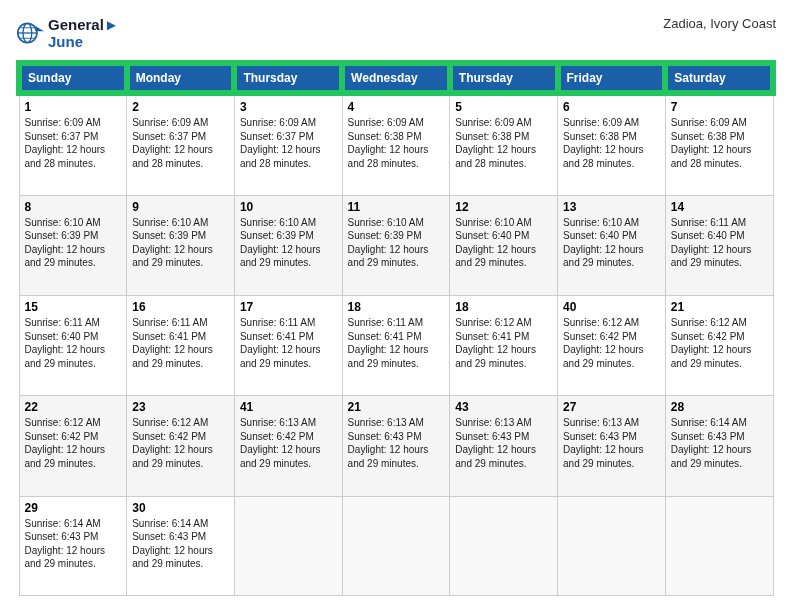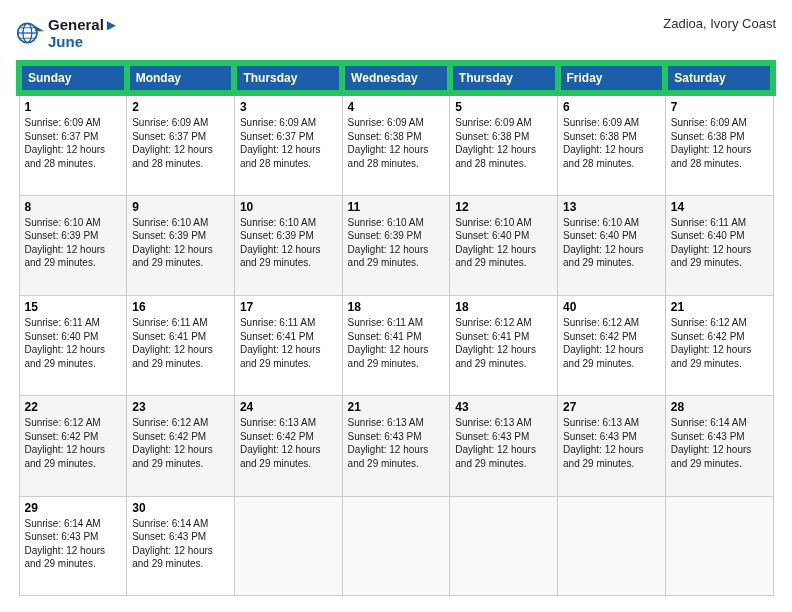--- a/index.html
+++ b/index.html
@@ -225,21 +225,21 @@
         <tr>
           <td>
         <span class="day-num">22</span>
         <span class="day-info">Sunrise: 6:12 AM<br>Sunset: 6:42 PM<br>Daylight: 12 hours and 29 minutes.</span>
       </td>
           <td>
         <span class="day-num">23</span>
         <span class="day-info">Sunrise: 6:12 AM<br>Sunset: 6:42 PM<br>Daylight: 12 hours and 29 minutes.</span>
       </td>
           <td>
-        <span class="day-num">24</span>
+        <span class="day-num">41</span>
         <span class="day-info">Sunrise: 6:13 AM<br>Sunset: 6:42 PM<br>Daylight: 12 hours and 29 minutes.</span>
       </td>
           <td>
         <span class="day-num">21</span>
         <span class="day-info">Sunrise: 6:13 AM<br>Sunset: 6:43 PM<br>Daylight: 12 hours and 29 minutes.</span>
       </td>
           <td>
         <span class="day-num">43</span>
         <span class="day-info">Sunrise: 6:13 AM<br>Sunset: 6:43 PM<br>Daylight: 12 hours and 29 minutes.</span>
       </td>

